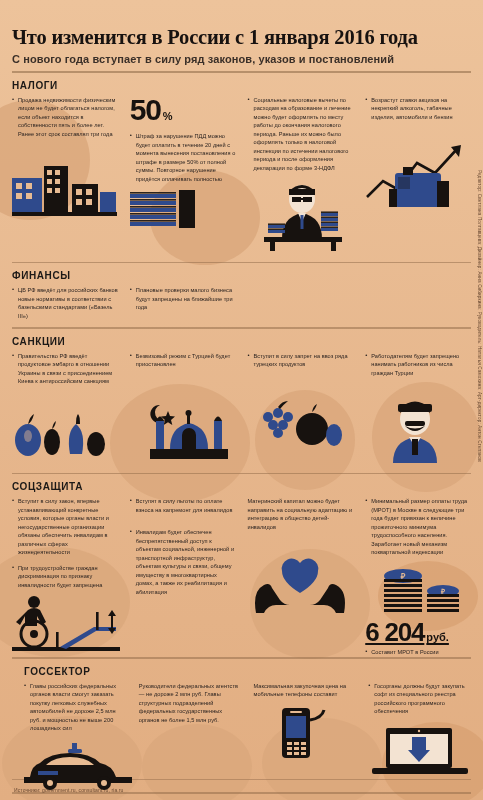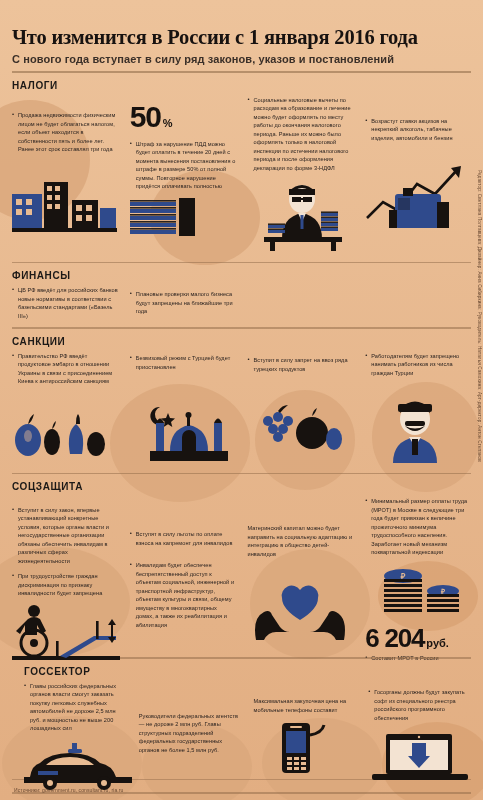--- a/index.html
+++ b/index.html
@@ -19,21 +19,21 @@
   .hdr-title{font-family:"Liberation Serif","DejaVu Serif",serif;
              font-size:20.5px;font-weight:700;letter-spacing:-.2px;color:#171210;line-height:1.1;}
   .hdr-sub{font-size:11px;font-weight:700;color:#3a2f28;margin-top:4px;letter-spacing:.1px;}
   .hdr-rule{height:2px;background:#8d6746;margin-top:6px;opacity:.55;}
 
   
   .section{position:relative;padding:0 12px;box-sizing:border-box;}
   .sec-rule{height:1.6px;background:#8d6746;opacity:.5;margin:0 12px;}
   .sec-title{font-size:10px;font-weight:700;letter-spacing:.6px;color:#1c1917;
              margin:7px 0 5px 0;font-family:"Liberation Sans",sans-serif;}
-  .cols{display:flex;gap:12px;align-items:center;}
+  .cols{display:flex;gap:12px;align-items:flex-start;}
   .col{flex:1 1 0;min-width:0;position:relative;}
   .bullet{font-size:5.6px;line-height:1.52;color:#2b2320;letter-spacing:.05px;
           padding-left:6px;position:relative;margin-bottom:7px;}
   .bullet:before{content:"•";position:absolute;left:0;top:-1px;color:#2b2320;font-size:6px;}
   .nobul{padding-left:0;}
   .nobul:before{content:"";}
 
   .bignum{font-family:"Liberation Sans",sans-serif;font-weight:700;
           font-size:30px;letter-spacing:-1.2px;color:#17120f;line-height:.95;}
   .bignum .unit{font-size:11px;letter-spacing:0;font-weight:700;margin-left:2px;}
@@ -333,21 +333,21 @@
               <text x="78" y="30" font-family="Liberation Sans, sans-serif" font-size="7" fill="#e8bb92" text-anchor="middle" font-weight="700">₽</text>
               <g fill="#17120f">
                 <rect x="62" y="30" width="32" height="3"></rect>
                   <rect x="62" y="35" width="32" height="3"></rect>
                 <rect x="62" y="40" width="32" height="3"></rect>
                   <rect x="62" y="45" width="32" height="3"></rect>
               </g>
             </g>
           </svg>
         </div>
-        <div class="bignum small" style="margin-top:6px;">
+        <div class="bignum small" style="text-decoration:underline;">
           <span>6 204</span><span class="unit">руб.</span>
         </div>
         <div class="bullet" style="margin-top:3px;">Составит МРОТ в России</div>
       </div>
 
     </div>
   </div>
 
   <div class="sec-rule"></div>
   <div class="section" style="height:126px;margin-left:12px;">

